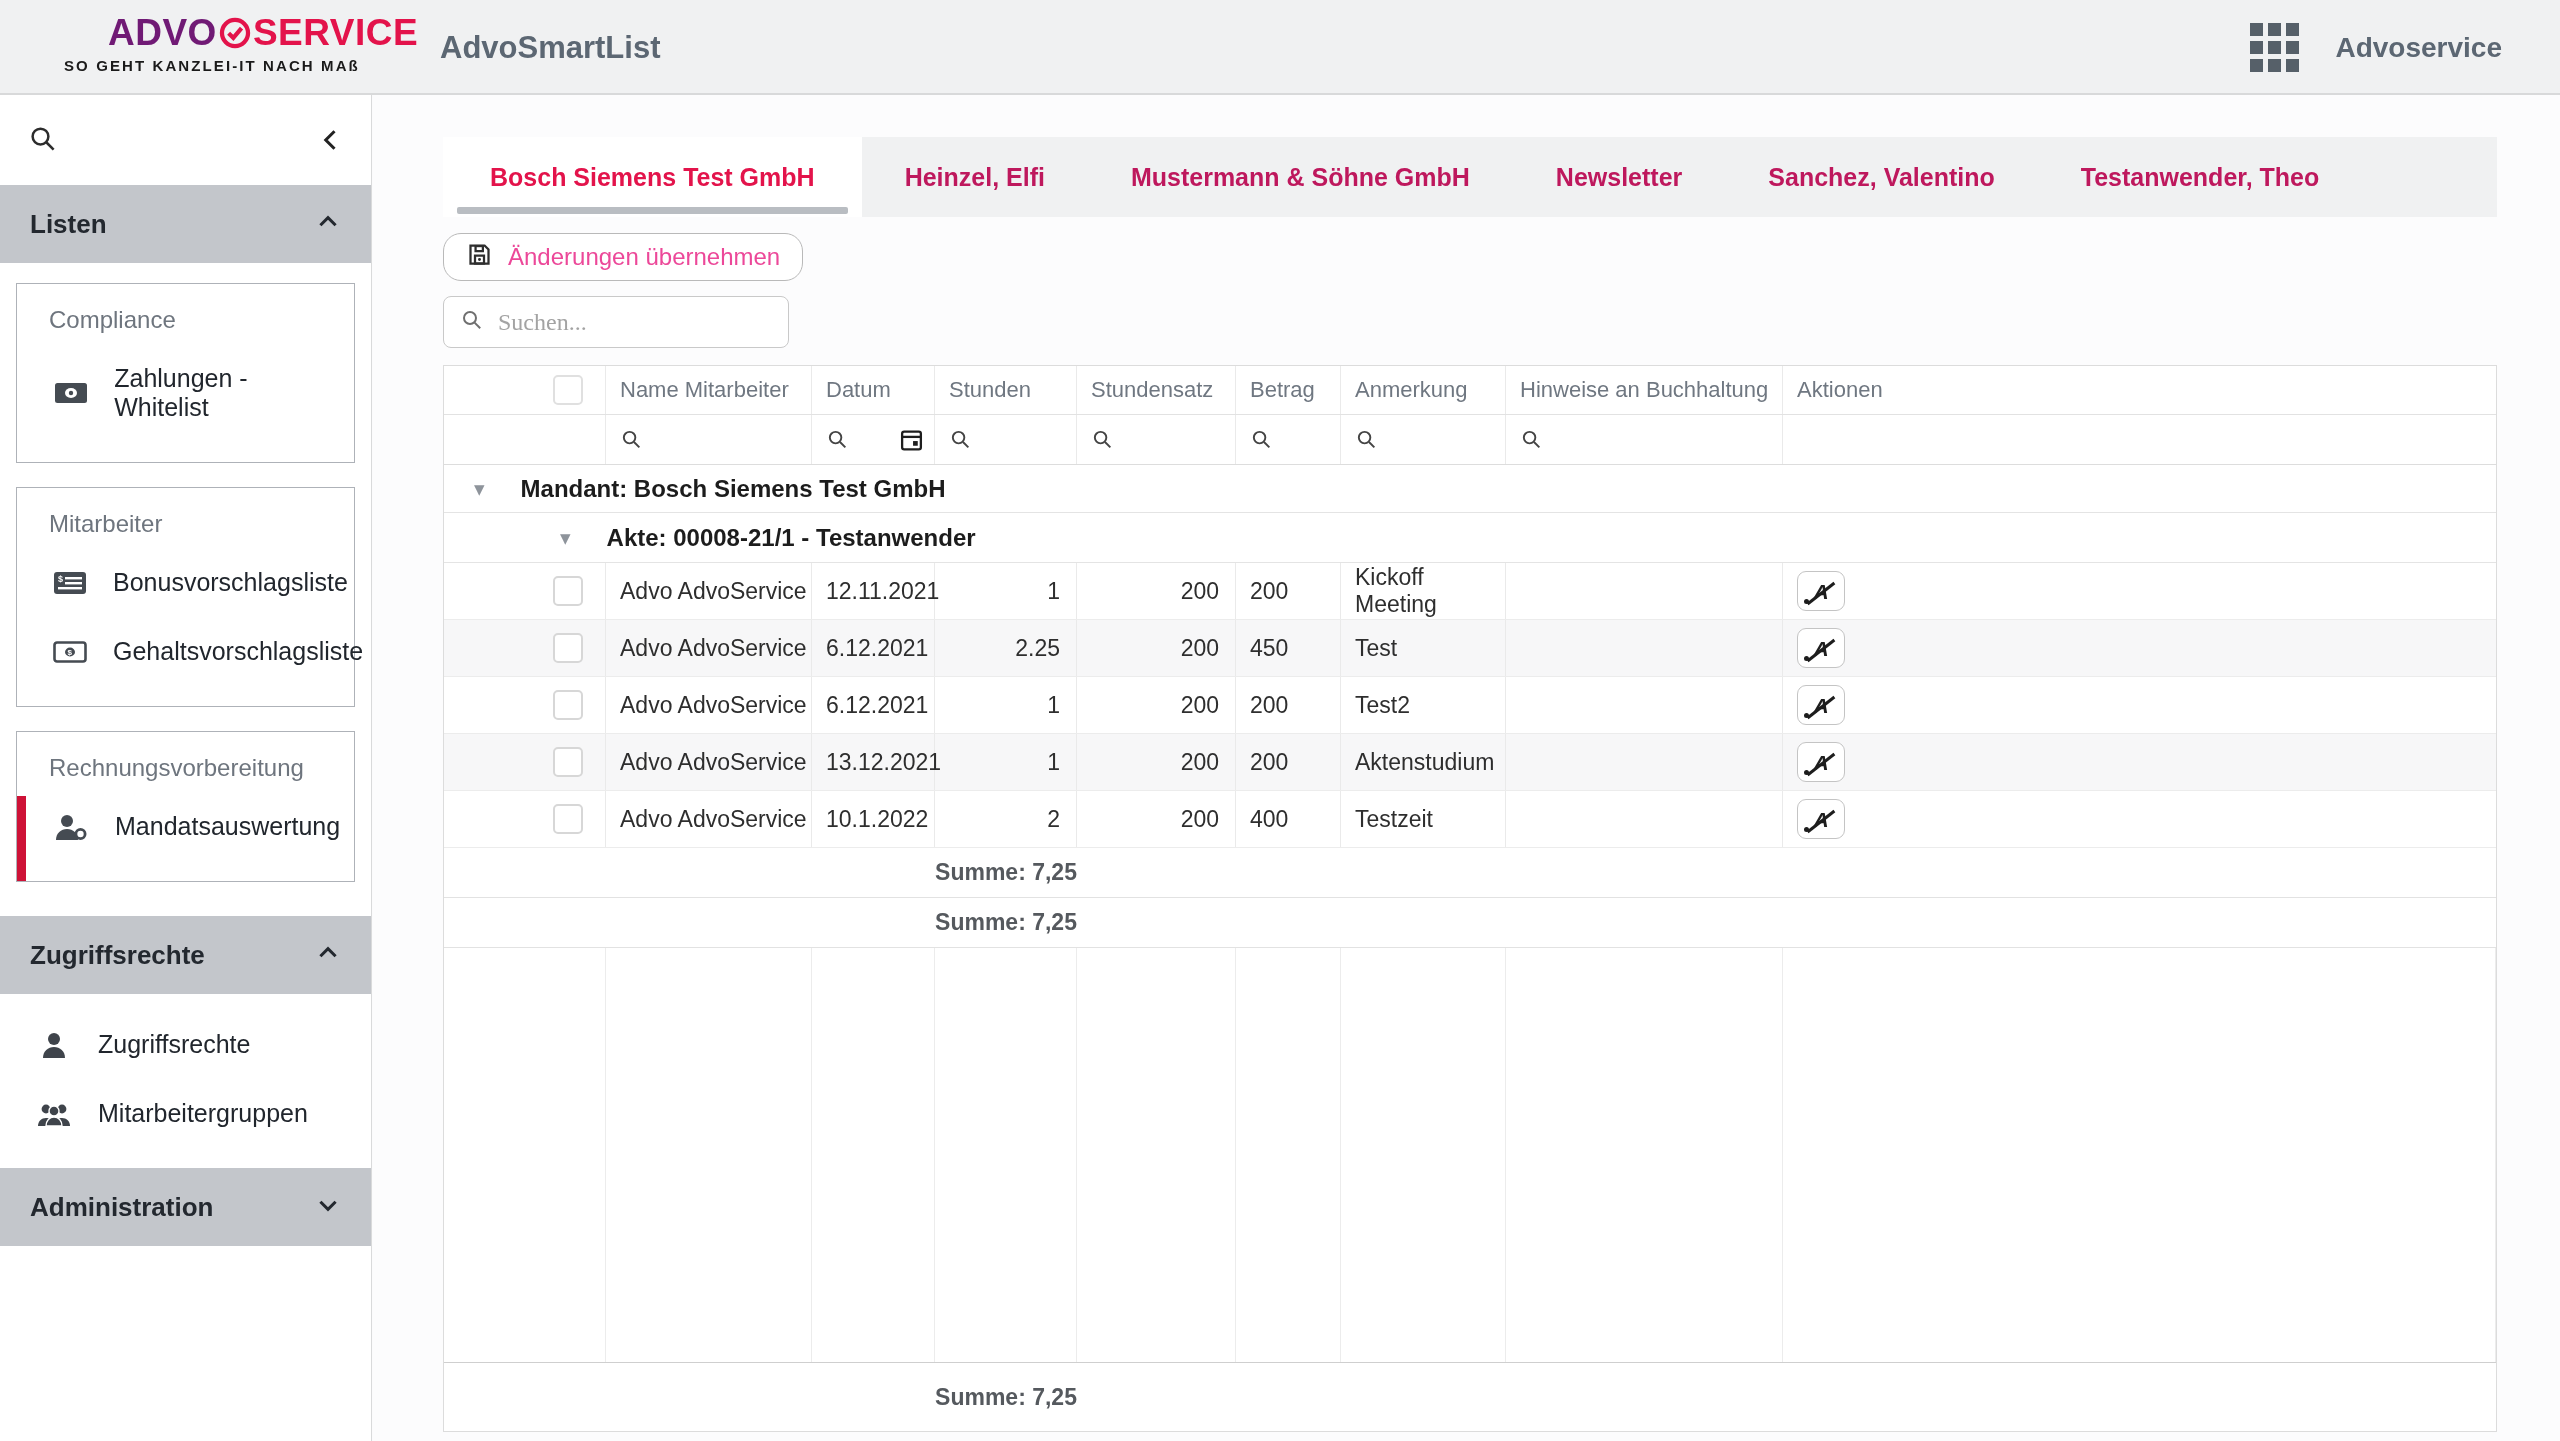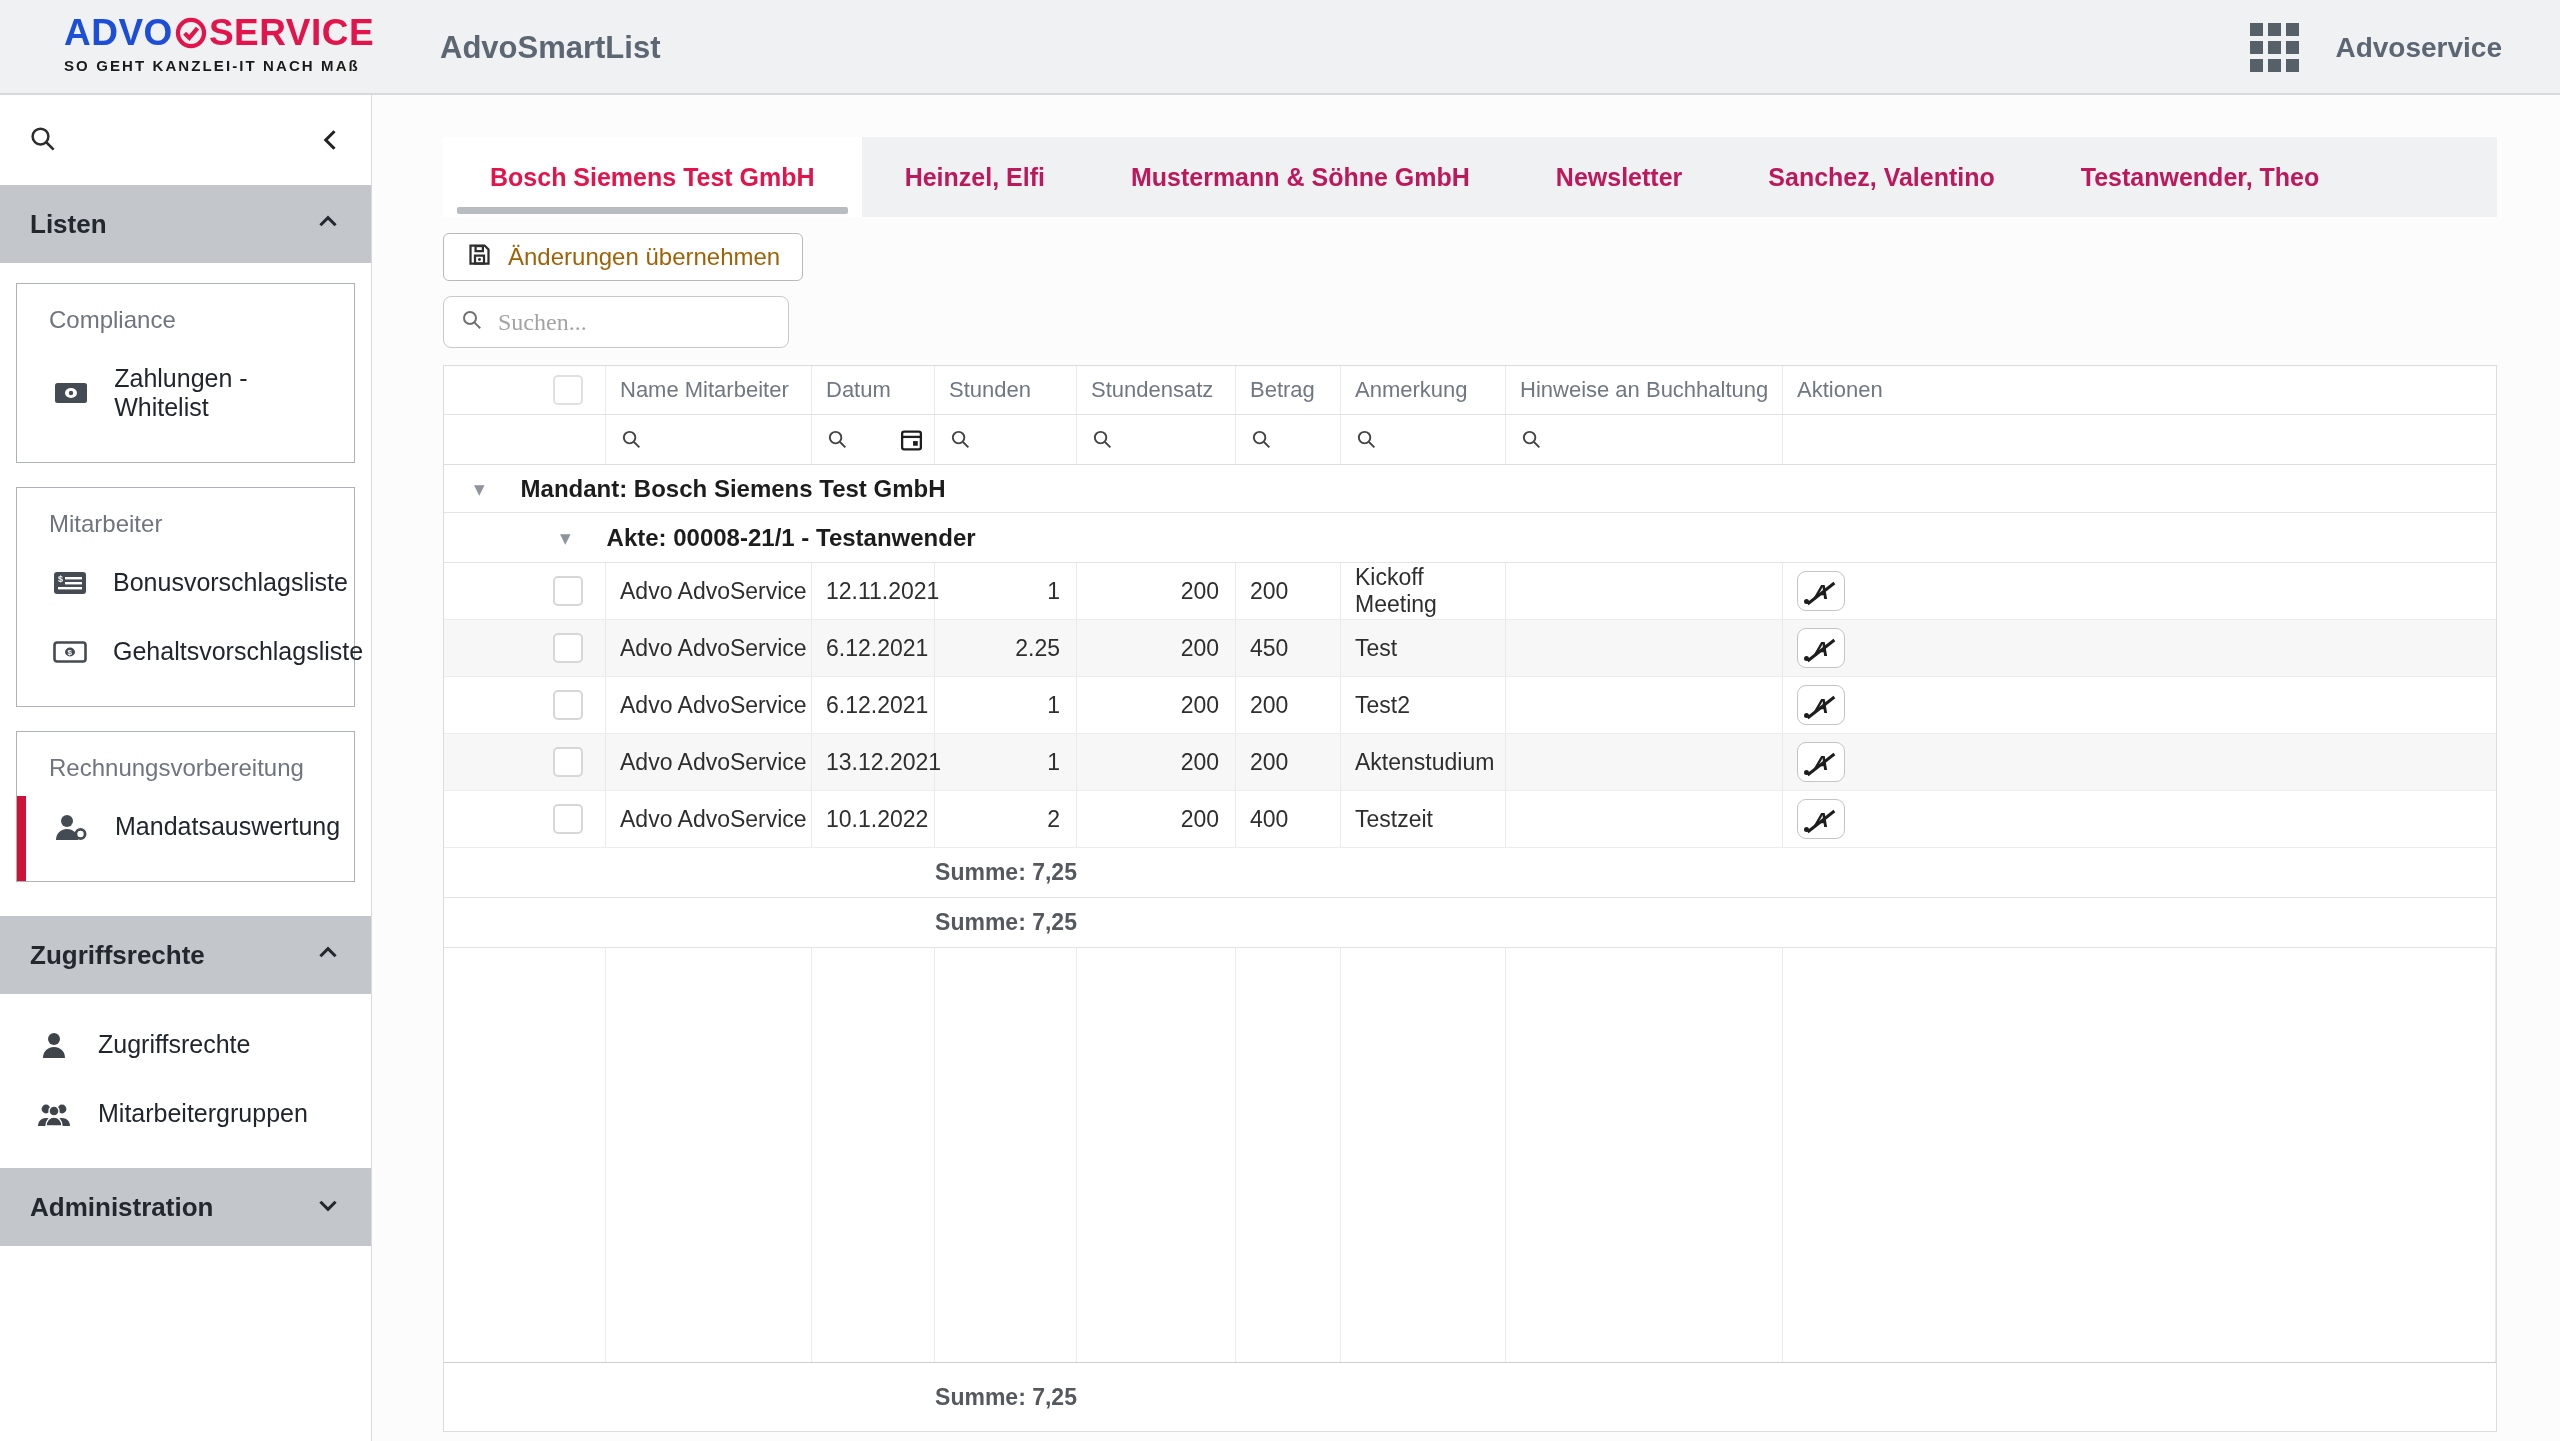--- a/index.html
+++ b/index.html
@@ -5,21 +5,21 @@
   * { margin:0; padding:0; box-sizing:border-box; }
   html,body { width:2560px; height:1441px; overflow:hidden; background:#f4f4f5;
               font-family:"Liberation Sans", sans-serif; }
   .screen { position:relative; width:2560px; height:1441px; background:#fbfbfc; }
 
   
   .topbar { position:absolute; left:0; top:0; width:2560px; height:95px;
             background:#f0f1f2; border-bottom:2px solid #d8d9da; z-index:5; }
   .logo { position:absolute; left:64px; top:12px; }
   .logo-line { display:flex; align-items:center; font-weight:800; font-size:37px; letter-spacing:.5px; }
-  .logo-black { color:#1d4ed8; }
+  .logo-black { color:#701a75;margin-left:44px; }
   .logo-red { color:#e3134b; }
   .logo-check { margin:0 1px; display:flex; }
   .logo-tagline { font-size:15px; color:#1a1a1a; letter-spacing:2.1px; margin-top:3px; font-weight:600; }
   .app-title { position:absolute; left:440px; top:0; height:95px; display:flex; align-items:center;
                font-size:31px; font-weight:700; color:#5c6773; }
   .topbar-right { position:absolute; right:58px; top:0; height:95px; display:flex; align-items:center; gap:36px; }
   .grid-icon { display:grid; grid-template-columns:repeat(3,13px); grid-template-rows:repeat(3,13px); gap:5px; cursor:pointer; }
   .grid-icon span { background:#566069; }
   .account-label { font-size:28px; font-weight:700; color:#5c6773; cursor:pointer; }
 
@@ -50,22 +50,22 @@
   
   .tabstrip { margin-top:42px; height:80px; background:#f0f1f2; display:flex; overflow:hidden; }
   .tab { flex:none; display:flex; align-items:center; padding:0 43px; font-size:25px; font-weight:700;
          color:#be185d; white-space:nowrap; cursor:pointer; position:relative; }
   .tab.active { background:#ffffff; color:#e3134b; padding:0 47px; }
   .tab.active::after { content:""; position:absolute; left:14px; right:14px; bottom:3px; height:7px;
                        background:#b9bdc2; border-radius:2px; }
 
   
   .btn-apply { margin-top:16px; display:inline-flex; align-items:center; gap:15px; height:48px;
-               padding:0 22px; border:1px solid #b9b9b9; border-radius:6px; background:#fff;
-               font-size:24px; color:#a16207; font-family:inherit; cursor:pointer; }
+               padding:0 22px; border:1px solid #b9b9b9; border-radius:18px; background:#fff;
+               font-size:24px; color:#ec4899; font-family:inherit; cursor:pointer; }
   .searchbox { margin-top:15px; width:346px; height:52px; border:1px solid #c9c9c9; border-radius:8px;
                display:flex; align-items:center; gap:14px; padding:0 16px; background:#fff;font-family:Liberation Serif, serif; }
   .searchbox input { border:none; outline:none; font-size:24px; color:#333; width:100%;
                      font-family:inherit; background:transparent; }
   .searchbox input::placeholder { color:#a3a3a3; }
 
   
   .dtable { --cols:162px 206px 123px 142px 159px 105px 165px 277px 1fr;
             margin-top:17px; width:2054px; border:1px solid #dcdcdc; background:#fff; }
   .grid-row { display:grid; grid-template-columns:var(--cols); }

